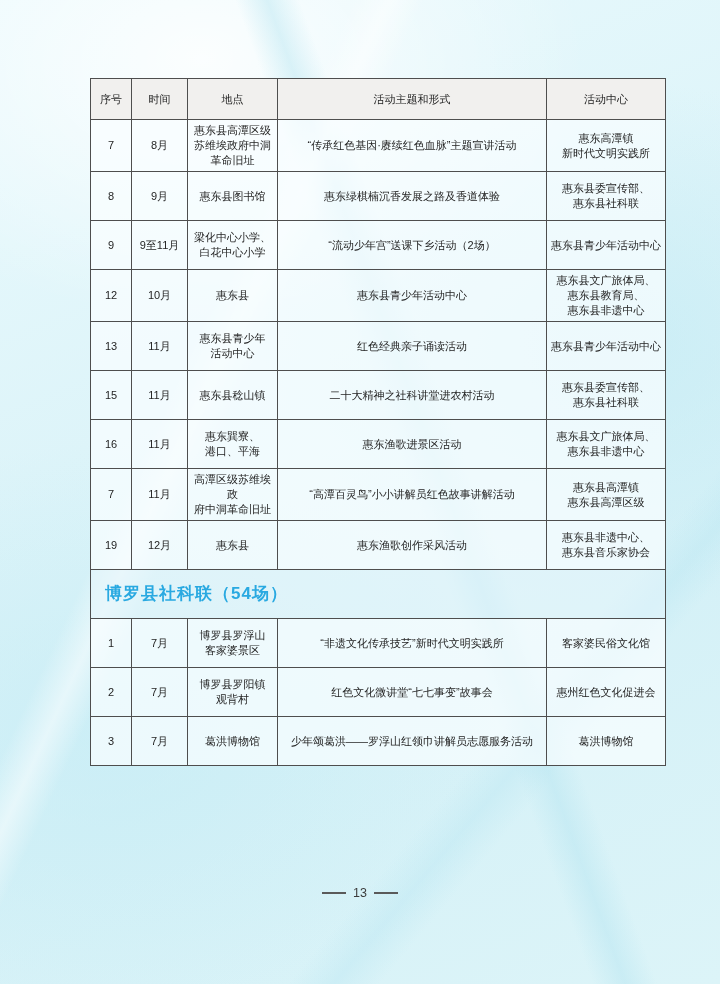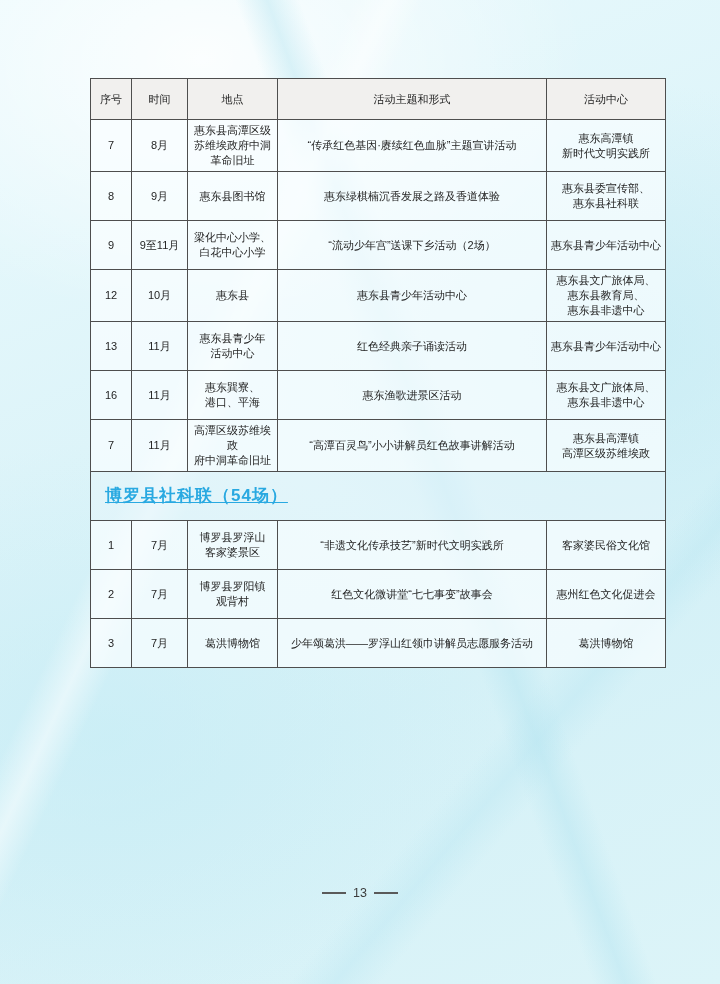--- a/index.html
+++ b/index.html
@@ -60,21 +60,20 @@
     padding: 10px 4px 10px 14px;
     background: rgba(232,246,251,0.55);
     height: 28px;
     white-space: normal;
   }
   .section-title {
     font-size: 17px;
     font-weight: bold;
     color: #29a9e1;
     letter-spacing: 1px;
-    text-decoration: underline;
   }
   .footer {
     position: absolute;
     left: 0; right: 0;
     top: 886px;
     display: flex;
     justify-content: center;
     align-items: center;
     gap: 7px;
     color: #3c3c3c;
@@ -147,36 +146,52 @@
         </tr>
         <tr>
           <td>13</td>
           <td>11月</td>
           <td>惠东县青少年
 活动中心</td>
           <td>红色经典亲子诵读活动</td>
           <td>惠东县青少年活动中心</td>
         </tr>
         <tr>
+          <td>15</td>
+          <td>11月</td>
+          <td>惠东县稔山镇</td>
+          <td>二十大精神之社科讲堂进农村活动</td>
+          <td>惠东县委宣传部、
+惠东县社科联</td>
+        </tr>
+        <tr>
           <td>16</td>
           <td>11月</td>
           <td>惠东巽寮、
 港口、平海</td>
           <td>惠东渔歌进景区活动</td>
           <td>惠东县文广旅体局、
 惠东县非遗中心</td>
         </tr>
         <tr>
           <td>7</td>
           <td>11月</td>
           <td>高潭区级苏维埃政
 府中洞革命旧址</td>
           <td>“高潭百灵鸟”小小讲解员红色故事讲解活动</td>
           <td>惠东县高潭镇
-高潭区级苏维埃政</td>
+惠东县高潭区级</td>
+        </tr>
+        <tr>
+          <td>19</td>
+          <td>12月</td>
+          <td>惠东县</td>
+          <td>惠东渔歌创作采风活动</td>
+          <td>惠东县非遗中心、
+惠东县音乐家协会</td>
         </tr>
         <tr class="section-row">
           <td colspan="5"><span class="section-title">博罗县社科联（54场）</span></td>
         </tr>
         <tr>
           <td>1</td>
           <td>7月</td>
           <td>博罗县罗浮山
 客家婆景区</td>
           <td>“非遗文化传承技艺”新时代文明实践所</td>

